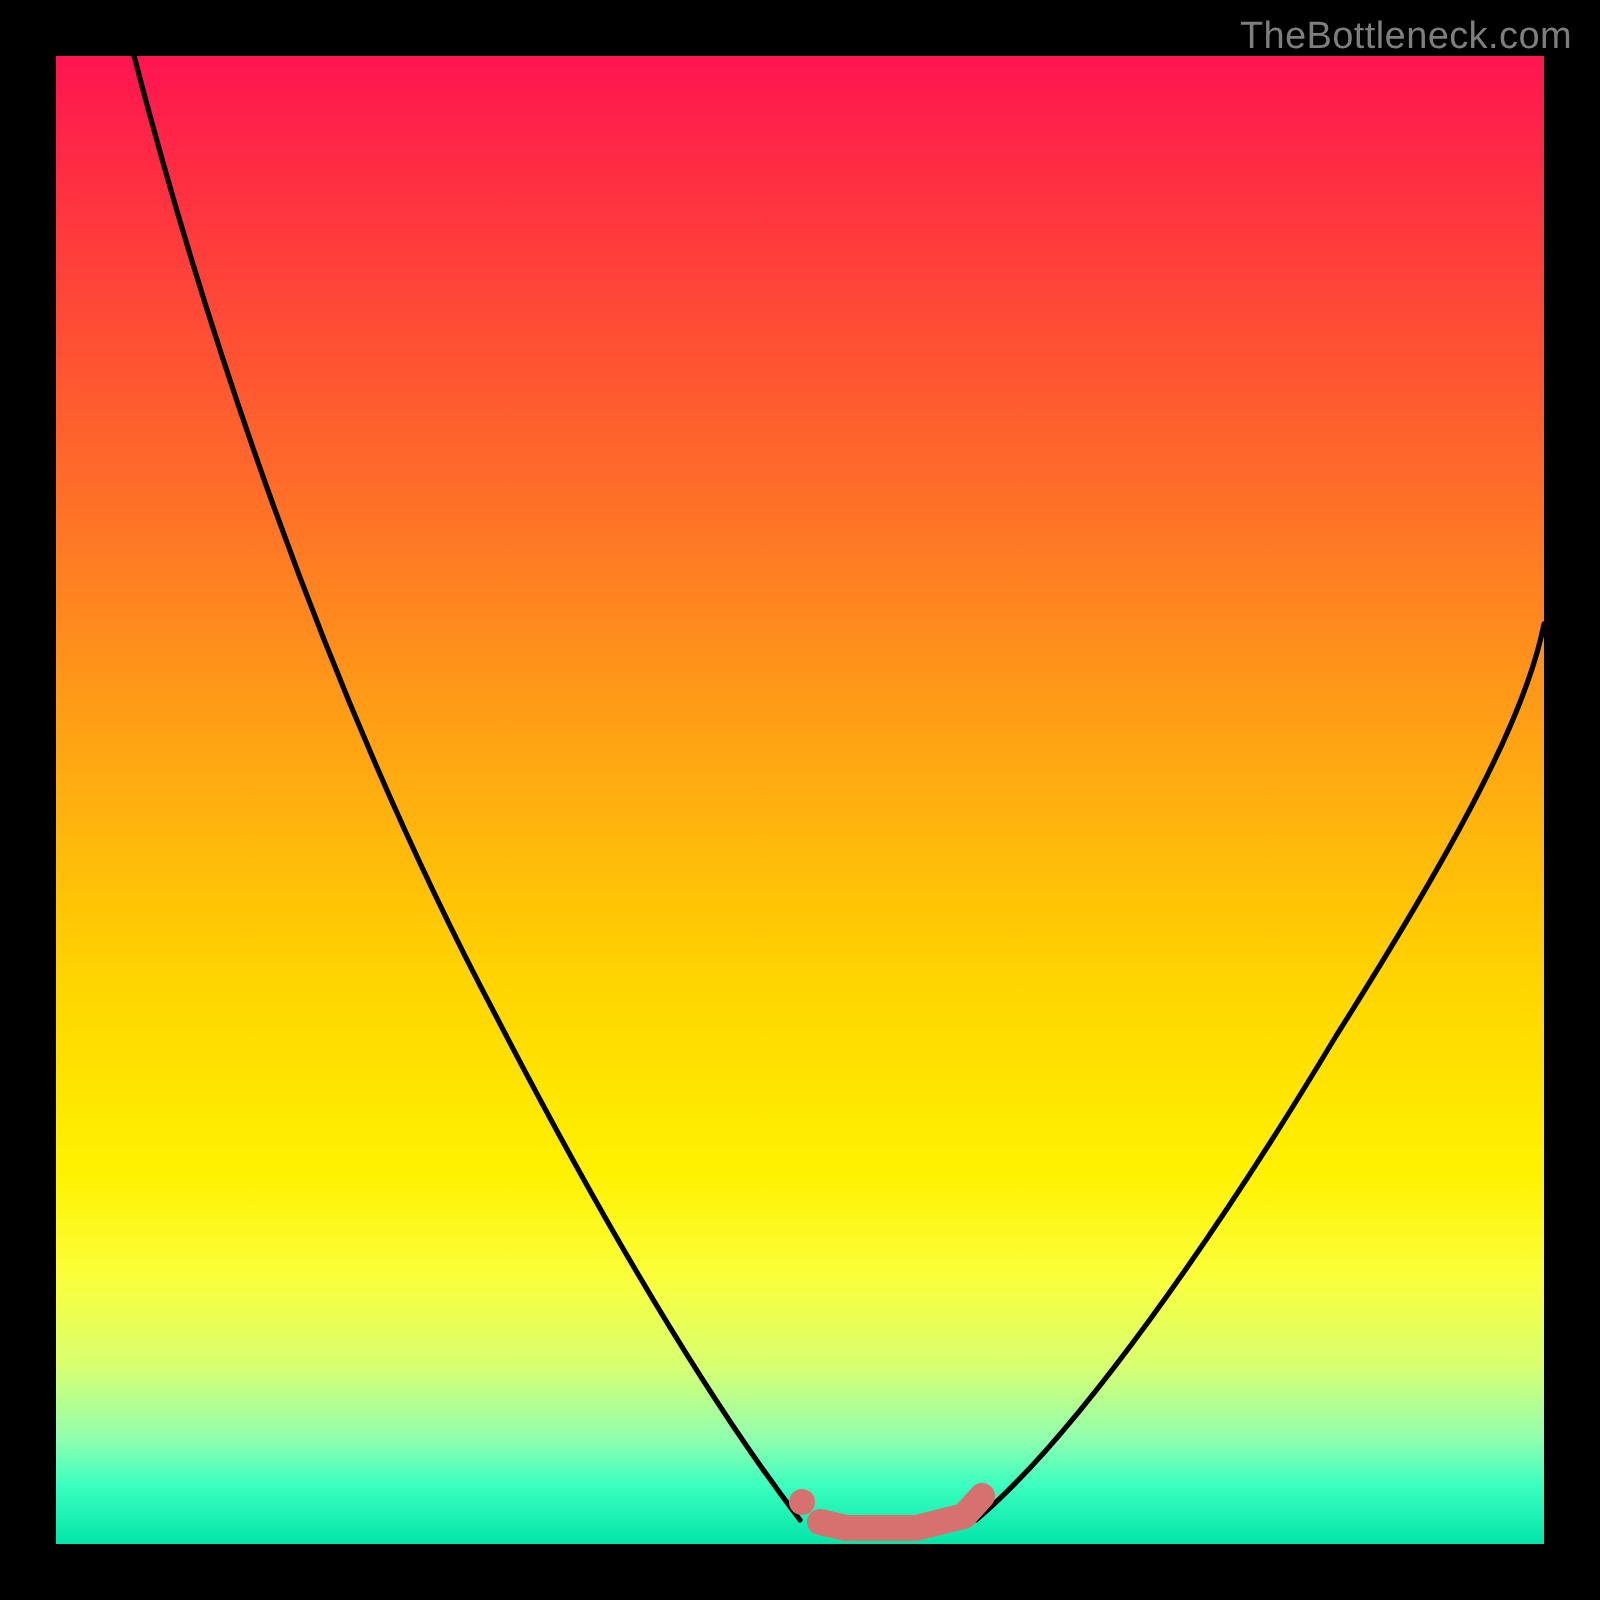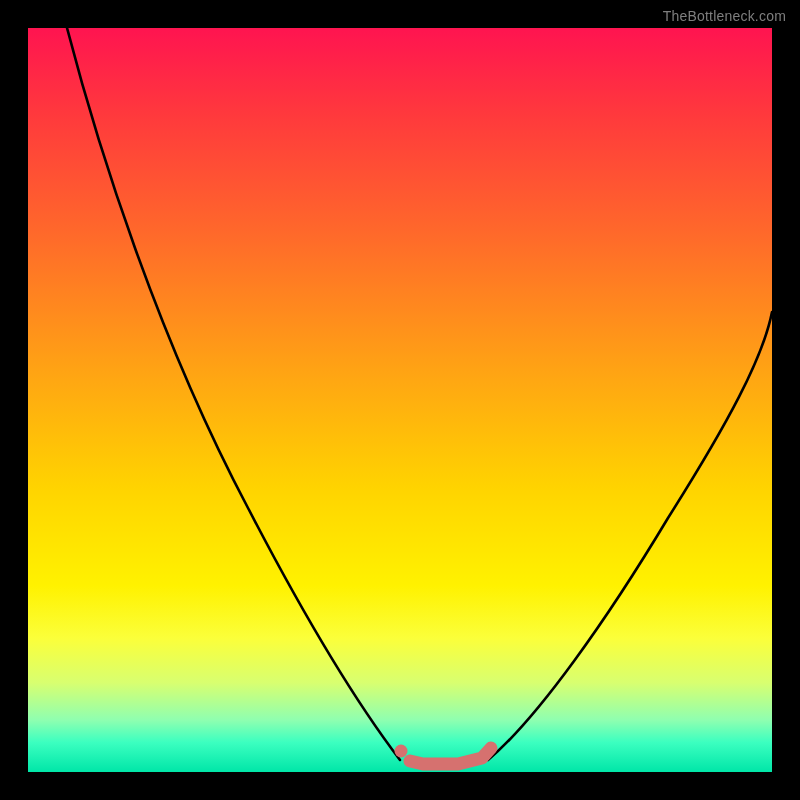--- a/index.html
+++ b/index.html
@@ -38,21 +38,21 @@
       #8fffb0 93%,
       #3cffc0 96%,
       #00e6a8 100%
     );
   }
   .watermark {
     position: absolute;
     top: 8px;
     right: 14px;
     color: #7e7e7e;
-    font-size: 14px;
+    font-size: 19px;
     font-weight: 500;
     letter-spacing: 0.2px;
     user-select: none;
   }
   svg.curves {
     position: absolute;
     top: 0;
     left: 0;
     width: 744px;
     height: 744px;

